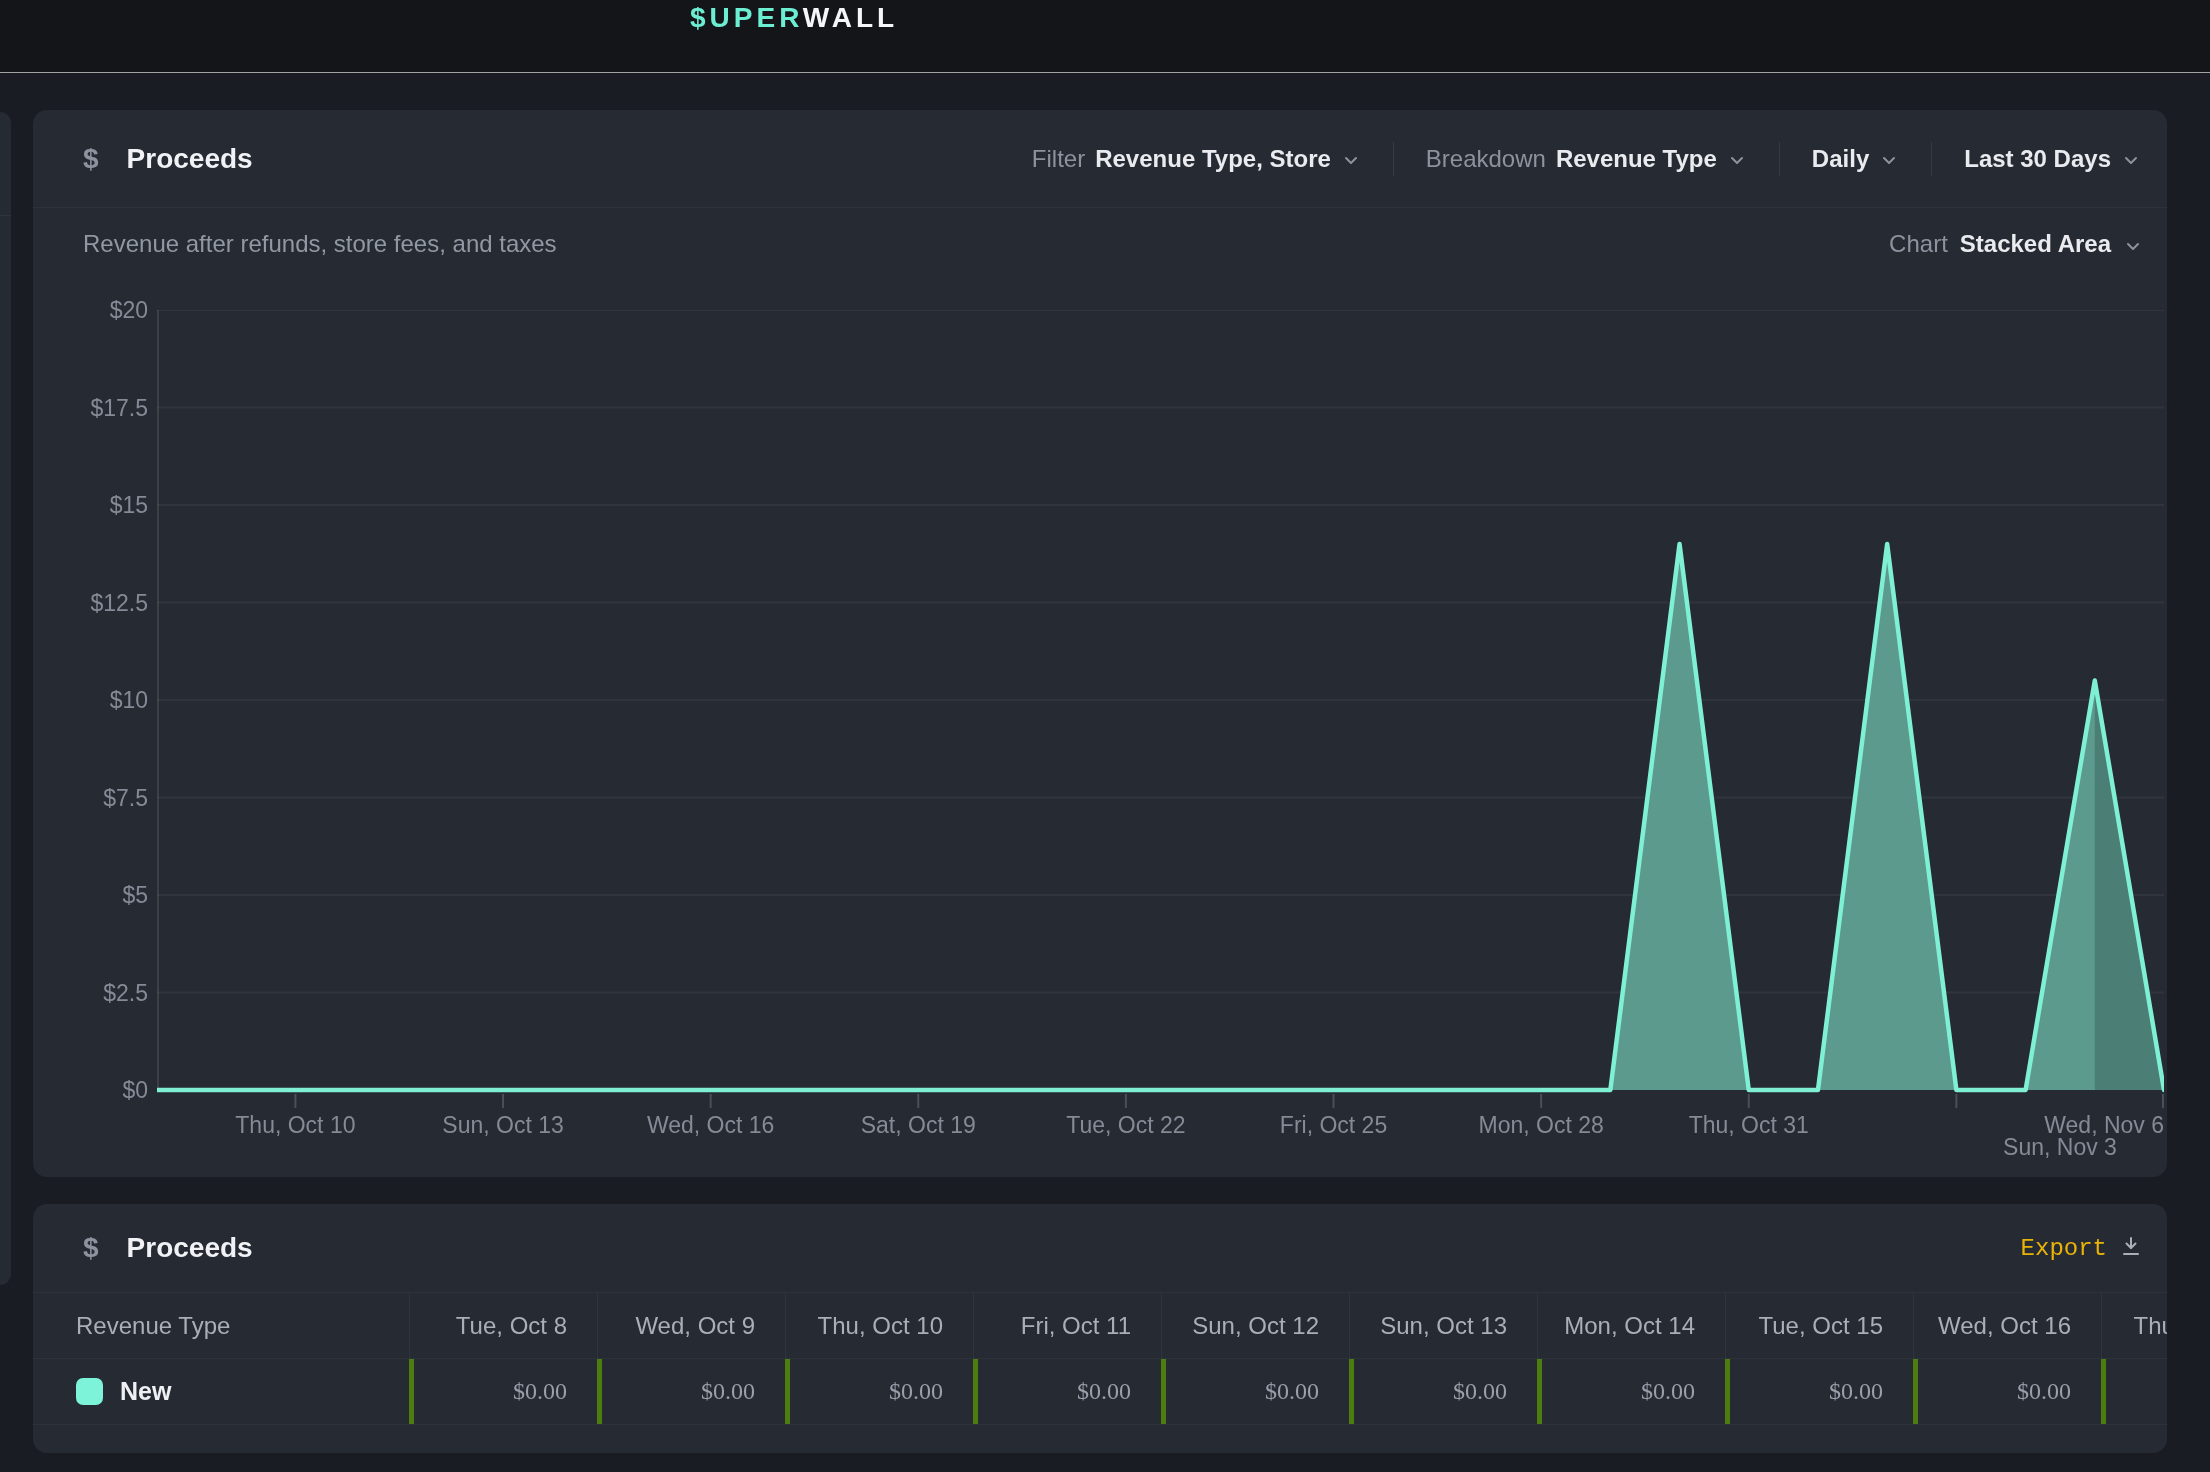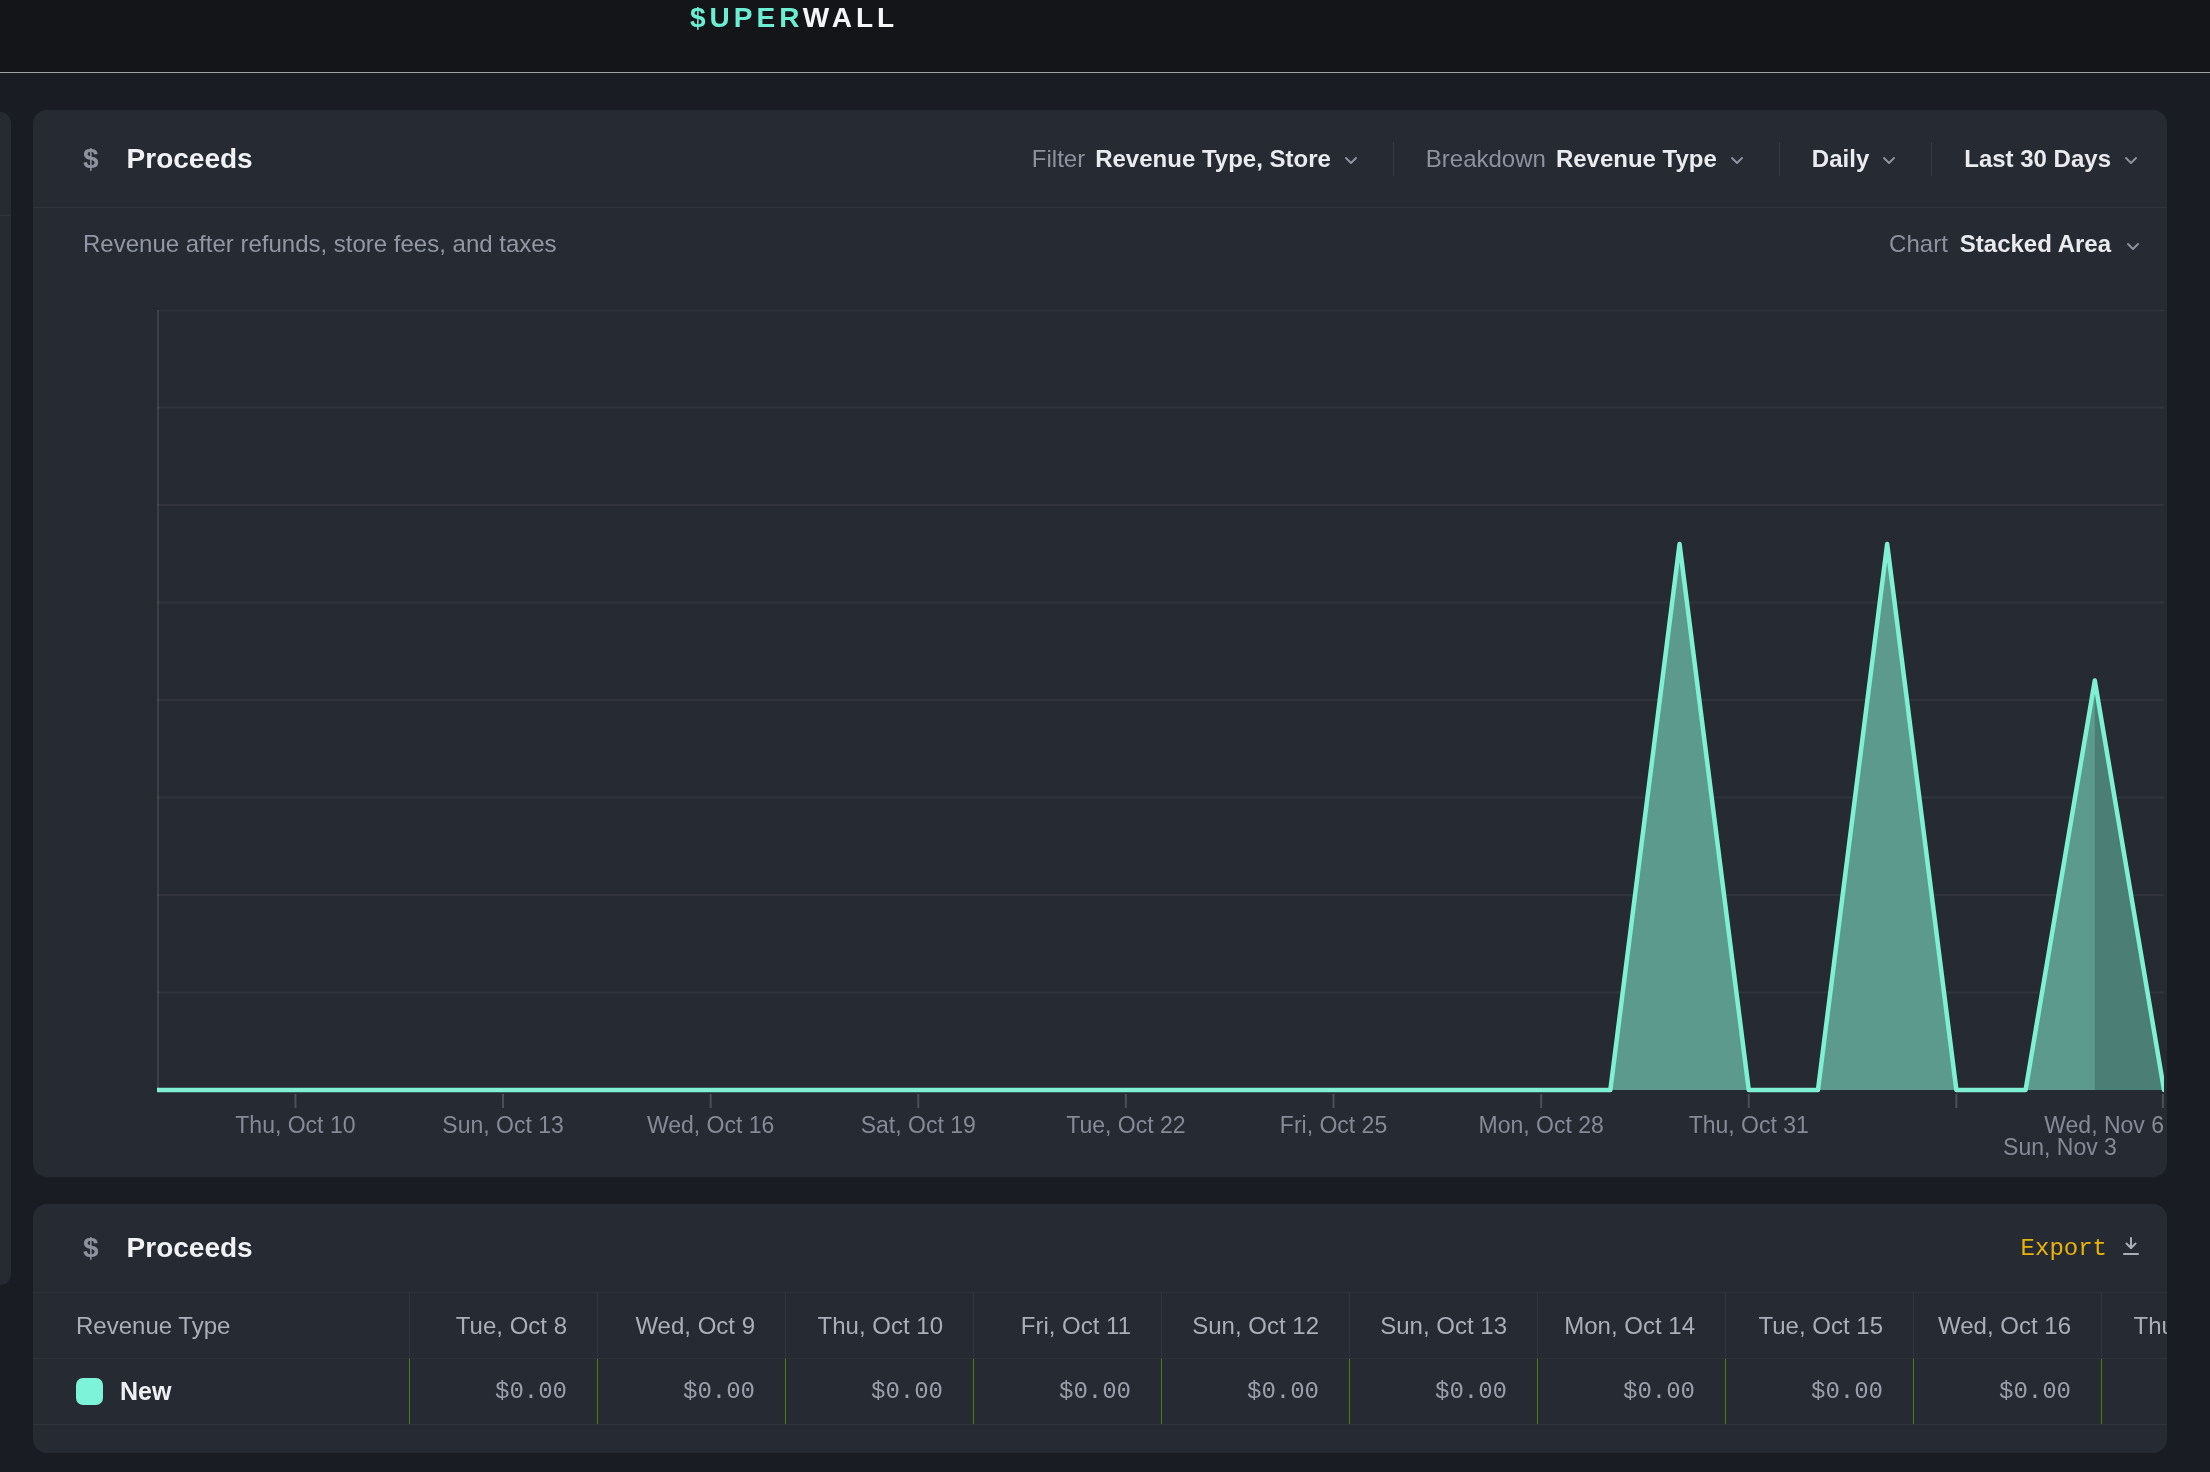--- a/index.html
+++ b/index.html
@@ -68,21 +68,21 @@
   }
   .export-btn{display:flex;align-items:center;gap:12px;cursor:pointer;}
   .export-label{color:#eab308;font-size:24px;font-family:Liberation Mono, monospace;}
   .table-row{display:grid;grid-template-columns:376px repeat(10,188px);}
   .thead-row{height:66px;border-bottom:1px solid #2e323b;box-sizing:border-box;}
   .tdata-row{height:66px;border-bottom:1px solid #2e323b;box-sizing:border-box;}
   .cell{display:flex;align-items:center;box-sizing:border-box;}
   .first-col{padding-left:43px;}
   .date-head{justify-content:flex-end;padding-right:30px;color:#a9aeb8;font-size:24px;border-left:1px solid #30343d;white-space:nowrap;}
   .row-head{color:#a9aeb8;font-size:24px;}
-  .money{justify-content:flex-end;padding-right:30px;color:#9aa0ab;font-size:24px;font-family:Liberation Mono, monospace;border-left:1px solid #4d7c0f;white-space:nowrap;}
+  .money{justify-content:flex-end;padding-right:30px;color:#9aa0ab;font-size:24px;font-family:Liberation Serif, serif;border-left:5px solid #4d7c0f;white-space:nowrap;}
   .legend-item{display:flex;align-items:center;gap:17px;}
   .swatch{width:27px;height:27px;border-radius:7px;background:#7df3da;}
   .legend-label{color:#eef0f4;font-size:25px;font-weight:600;}
 </style>
 </head>
 <body>
 
 <header class="topbar">
   <div class="logo">
     <span class="accent">$UPER</span><span class="rest">WALL</span>
@@ -148,20 +148,31 @@
       <span class="ctl-value">Stacked Area</span>
       <span class="chev">
         <svg width="20" height="20" viewBox="0 0 20 20">
             <path d="M5 8l5 5 5-5" stroke="#8d929e" stroke-width="2" fill="none" stroke-linecap="round" stroke-linejoin="round"></path>
           </svg>
       </span>
     </div>
   </div>
 
   <div class="plot-wrap">
+    <div class="y-axis">
+        <div class="y-label" style="top: 187px;">$20</div>
+        <div class="y-label" style="top: 284.5px;">$17.5</div>
+        <div class="y-label" style="top: 382px;">$15</div>
+        <div class="y-label" style="top: 479.5px;">$12.5</div>
+        <div class="y-label" style="top: 577px;">$10</div>
+        <div class="y-label" style="top: 674.5px;">$7.5</div>
+        <div class="y-label" style="top: 772px;">$5</div>
+        <div class="y-label" style="top: 869.5px;">$2.5</div>
+        <div class="y-label" style="top: 967px;">$0</div>
+      </div>
     <svg class="plot-area" viewBox="0 0 2007 800" preserveAspectRatio="none">
         <line x1="0" y1="0" x2="2007" y2="0" stroke="rgba(255,255,255,0.05)" stroke-width="2"></line>
         <line x1="0" y1="97.5" x2="2007" y2="97.5" stroke="rgba(255,255,255,0.05)" stroke-width="2"></line>
         <line x1="0" y1="195" x2="2007" y2="195" stroke="rgba(255,255,255,0.05)" stroke-width="2"></line>
         <line x1="0" y1="292.5" x2="2007" y2="292.5" stroke="rgba(255,255,255,0.05)" stroke-width="2"></line>
         <line x1="0" y1="390" x2="2007" y2="390" stroke="rgba(255,255,255,0.05)" stroke-width="2"></line>
         <line x1="0" y1="487.5" x2="2007" y2="487.5" stroke="rgba(255,255,255,0.05)" stroke-width="2"></line>
         <line x1="0" y1="585" x2="2007" y2="585" stroke="rgba(255,255,255,0.05)" stroke-width="2"></line>
         <line x1="0" y1="682.5" x2="2007" y2="682.5" stroke="rgba(255,255,255,0.05)" stroke-width="2"></line>
         <polygon points="0,780 0,780 69.20689655172414,780 138.41379310344828,780 207.6206896551724,780 276.82758620689657,780 346.0344827586207,780 415.2413793103448,780 484.44827586206895,780 553.6551724137931,780 622.8620689655172,780 692.0689655172414,780 761.2758620689655,780 830.4827586206897,780 899.6896551724138,780 968.8965517241379,780 1038.103448275862,780 1107.3103448275863,780 1176.5172413793102,780 1245.7241379310344,780 1314.9310344827586,780 1384.1379310344828,780 1453.344827586207,780 1522.551724137931,234 1591.7586206896551,780 1660.9655172413793,780 1730.1724137931035,234 1799.3793103448277,780 1868.5862068965516,780 1937.7931034482758,370.5 2007,780 2007,780" fill="#5c9a8d"></polygon>

